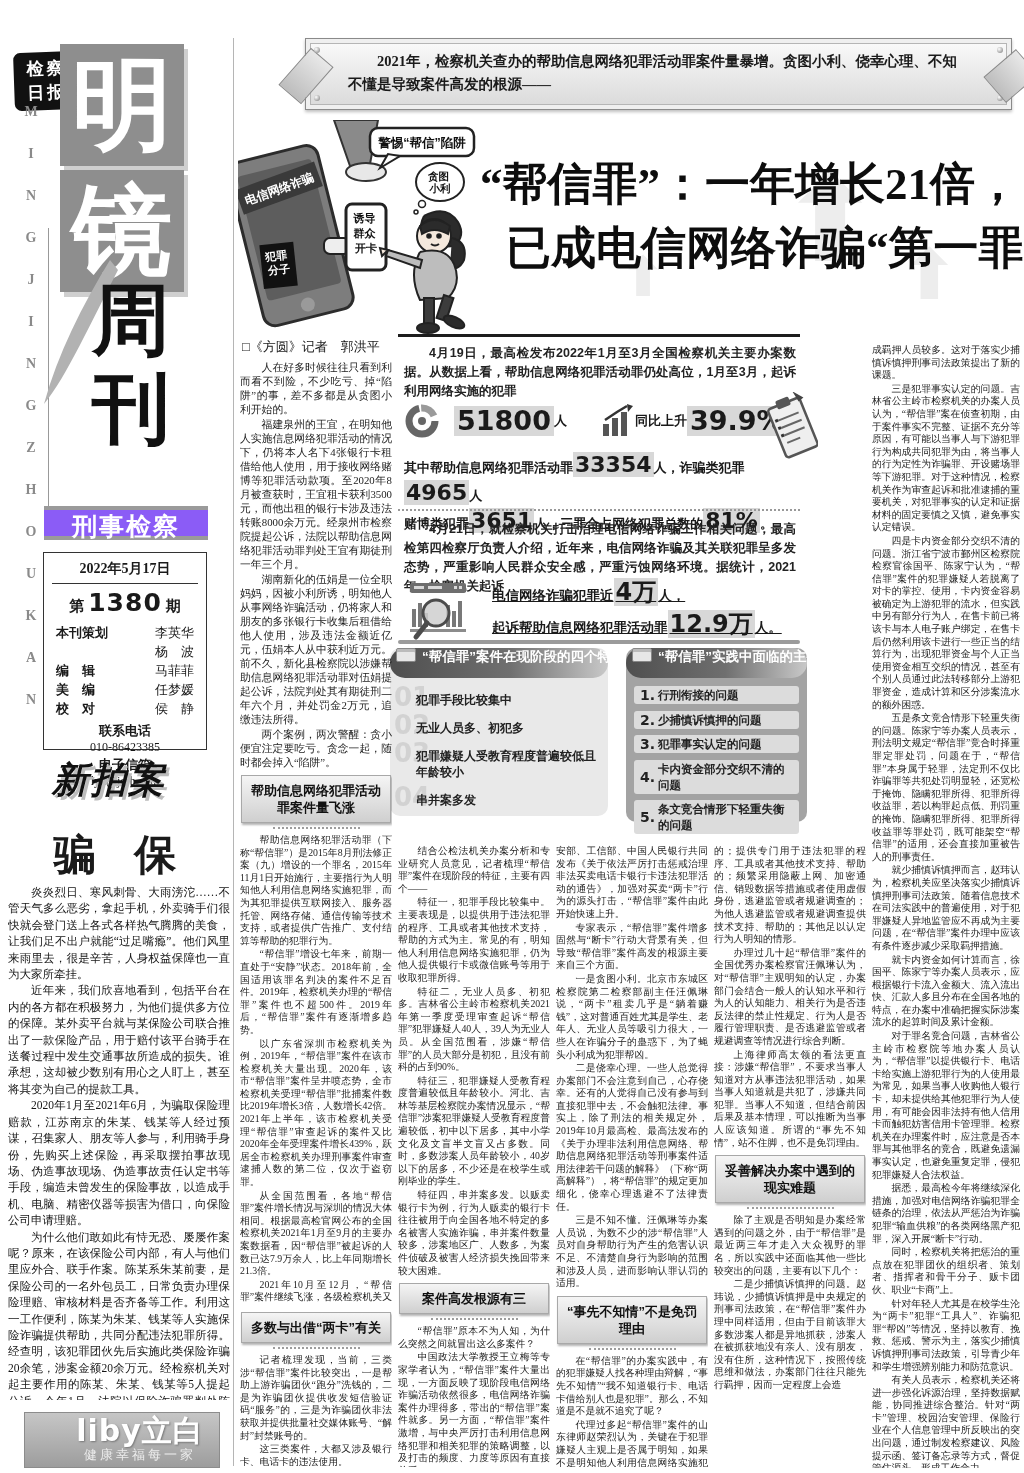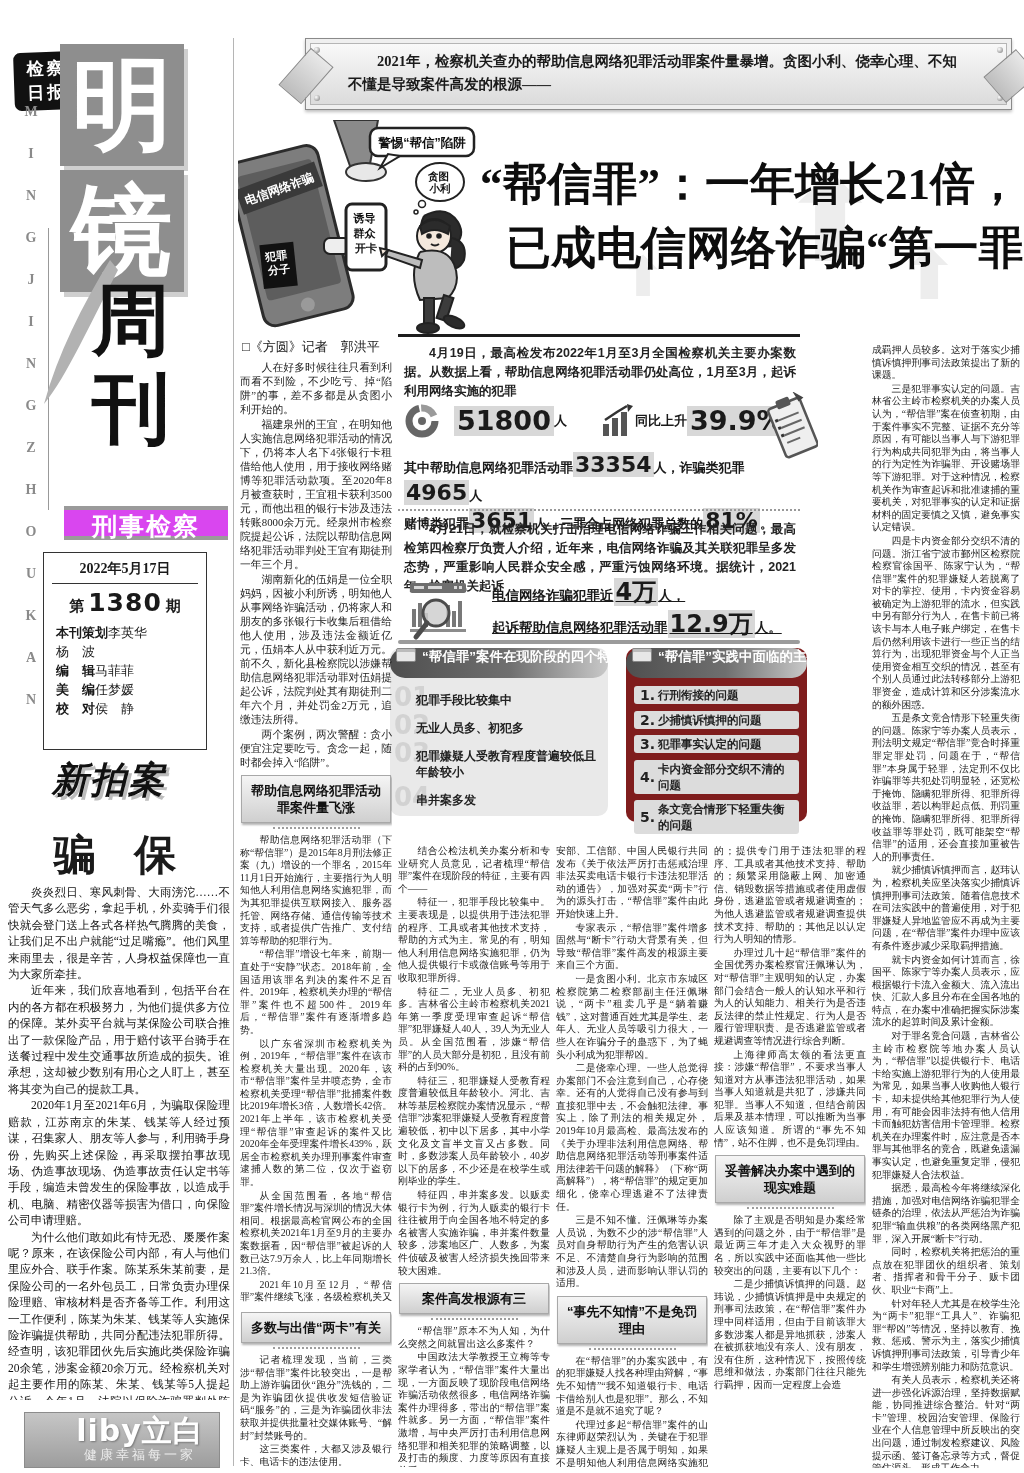--- a/index.html
+++ b/index.html
@@ -13,32 +13,32 @@
         color:#fff;text-align:center;font:700 17px/24px "Liberation Serif",serif;transform:rotate(-2deg);
         letter-spacing:3px;padding-top:5px;}
   #vletters{position:absolute;left:22px;top:104px;width:18px;display:flex;flex-direction:column;}
   #vletters span{height:42px;text-align:center;font:700 14px "Liberation Serif",serif;color:#8a8a8a;}
   #mast-line{position:absolute;left:48px;top:228px;width:1px;height:282px;background:#999;}
   .mast-block{position:absolute;left:60px;width:124px;height:122px;background:#8e8e8e;
         box-shadow:4px 5px 0 #cfcfcf;color:#fff;text-align:center;
         font:900 100px/122px "DejaVu Sans",sans-serif;}
   .mast-char{position:absolute;left:92px;color:#111;font:900 78px/1 "Liberation Serif",serif;}
   #brush{position:absolute;left:40px;top:258px;}
-  #section-banner{position:absolute;left:44px;top:506px;width:164px;height:34px;background:#d946ef;
+  #section-banner{position:absolute;left:44px;top:506px;width:164px;height:34px;background:#8b5cf6;
         border-top:4px solid #9a9a9a;border-bottom:4px solid #9a9a9a;color:#fff;text-align:center;
-        font:900 25px/33px "DejaVu Sans",sans-serif;letter-spacing:2px;margin-left:20px;}
+        font:900 25px/33px "DejaVu Sans",sans-serif;letter-spacing:2px;}
   #issue-box{position:absolute;left:43px;top:552px;width:164px;height:198px;border:1.5px solid #333;
         padding:6px 8px;font-family:"Liberation Serif",serif;}
   #issue-date{font:700 14px/20px "Liberation Serif",serif;text-align:center;border-bottom:1px solid #333;
         padding-bottom:4px;}
   #issue-no{text-align:center;padding:4px 0 2px;border-bottom:0;}
   #issue-no .pre,#issue-no .suf{font:700 15px "Liberation Serif",serif;}
   #issue-no .num{font:700 25px "DejaVu Sans",sans-serif;letter-spacing:1px;}
   #staff{margin-top:4px;}
-  .staff-row{display:flex;font:13px/19px "Liberation Serif",serif;padding:0 4px;}
+  .staff-row{display:flex;justify-content:space-between;font:13px/19px "Liberation Serif",serif;padding:0 4px;}
   .staff-row .role{font-weight:700;}
   #contact{text-align:center;margin-top:4px;font:12px/17px "Liberation Serif",serif;}
   #contact .lbl{font-weight:700;font-size:13px;}
   #npa{position:absolute;left:52px;top:762px;font:900 36px/1 "DejaVu Sans",sans-serif;color:#111;
         font-style:italic;text-shadow:3px 3px 0 #bdbdbd;letter-spacing:2px;}
 
   
   #essay-title{position:absolute;left:0;top:834px;width:230px;text-align:center;
         font:900 42px/1 "Liberation Serif",serif;letter-spacing:14px;text-indent:14px;}
   #essay-body{position:absolute;left:8px;top:884px;width:222px;height:516px;overflow:hidden;
@@ -90,21 +90,21 @@
   #ig-dots{position:absolute;left:0;top:172px;width:402px;border-top:2px dotted #999;}
   #ig-sec2-para{position:absolute;left:0;top:176px;width:402px;}
   #ig-row2{position:absolute;left:10px;top:242px;display:flex;align-items:center;}
   #ig-row2 .lines{margin-left:20px;font:600 13.5px/30px "Liberation Sans",sans-serif;text-decoration:underline;}
   #ig-bottomrule{position:absolute;left:398px;top:640px;width:402px;height:4px;background:#9b9b9b;border-radius:2px;}
   #clipboard-icon{position:absolute;left:766px;top:392px;}
 
   
   .fbox{position:absolute;border-radius:10px;font-family:"Liberation Sans",sans-serif;}
   #feat-box{left:390px;top:648px;width:218px;height:168px;background:#e9e9e9;}
-  #prob-box{left:626px;top:648px;width:181px;height:174px;background:#7f1d1d;}
+  #prob-box{left:626px;top:648px;width:181px;height:174px;background:#a3a3a3;}
   .fbox .hdr{position:relative;height:30px;border-radius:15px;color:#fff;display:flex;align-items:flex-start;
         background:linear-gradient(90deg,#4f4f4f,#6f6f6f 55%,#c9c9c9);padding-left:6px;
         font:700 13.5px "Liberation Sans",sans-serif;white-space:nowrap;}
   .fbox .hdr .ic{width:20px;height:14px;background:#e7e7e7;border:1px solid #888;border-radius:2px;
         margin-right:6px;flex:none;box-shadow:inset 0 3px 0 #bbb;}
   #feat-items{padding:8px 6px 0 10px;}
   .feat-item{position:relative;font:700 12px/16px "Liberation Sans",sans-serif;color:#222;
         padding:6px 2px 6px 16px;}
   .feat-item .ghost{position:absolute;left:-6px;top:-2px;font:900 26px/1 "DejaVu Sans",sans-serif;
         color:#d2d2d2;z-index:0;}
@@ -190,20 +190,26 @@
         </div>
         <div class="staff-row" data-name="staff-row">
           <span class="role" data-name="staff-role">美　编</span>
           <span class="name" data-name="staff-name">任梦媛</span>
         </div>
         <div class="staff-row" data-name="staff-row">
           <span class="role" data-name="staff-role">校　对</span>
           <span class="name" data-name="staff-name">侯　静</span>
         </div>
       </div>
+    <div id="contact" data-name="contact-info">
+      <div class="lbl" data-name="phone-label">联系电话</div>
+      <div data-name="phone-number">010-86423385</div>
+      <div class="lbl" data-name="email-label">电子信箱</div>
+      <div data-name="email-address">lyh@jcrb.com</div>
+    </div>
   </div>
   <div id="npa" data-name="xin-paian-column-logo">新拍案</div>
 
   <div id="essay-title" data-name="essay-title">骗 保</div>
   <div id="essay-body" data-name="essay-body">
     <div data-name="essay-paragraphs">
         <p data-name="paragraph">炎炎烈日、寒风刺骨、大雨滂沱……不管天气多么恶劣，拿起手机，外卖骑手们很快就会登门送上各式各样热气腾腾的美食，让我们足不出户就能“过足嘴瘾”。他们风里来雨里去，很是辛苦，人身权益保障也一直为大家所牵挂。</p>
         <p data-name="paragraph">近年来，我们欣喜地看到，包括平台在内的各方都在积极努力，为他们提供多方位的保障。某外卖平台就与某保险公司联合推出了一款保险产品，用于赔付该平台骑手在送餐过程中发生交通事故所造成的损失。谁承想，这却被少数别有用心之人盯上，甚至将其变为自己的提款工具。</p>
         <p data-name="paragraph">2020年1月至2021年6月，为骗取保险理赔款，江苏南京的朱某、钱某等人经过预谋，召集家人、朋友等人参与，利用骑手身份，先购买上述保险，再采取摆拍事故现场、伪造事故现场、伪造事故责任认定书等手段，编造未曾发生的保险事故，以造成手机、电脑、精密仪器等损害为借口，向保险公司申请理赔。</p>
         <p data-name="paragraph">为什么他们敢如此有恃无恐、屡屡作案呢？原来，在该保险公司内部，有人与他们里应外合、联手作案。陈某系朱某前妻，是保险公司的一名外包员工，日常负责办理保险理赔、审核材料是否齐备等工作。利用这一工作便利，陈某为朱某、钱某等人实施保险诈骗提供帮助，共同分配违法犯罪所得。经查明，该犯罪团伙先后实施此类保险诈骗20余笔，涉案金额20余万元。经检察机关对起主要作用的陈某、朱某、钱某等5人提起公诉，今年1月，法院以保险诈骗罪判处陈某等5人有期徒刑一年至五年不等的刑罚，各并处罚金。</p>

